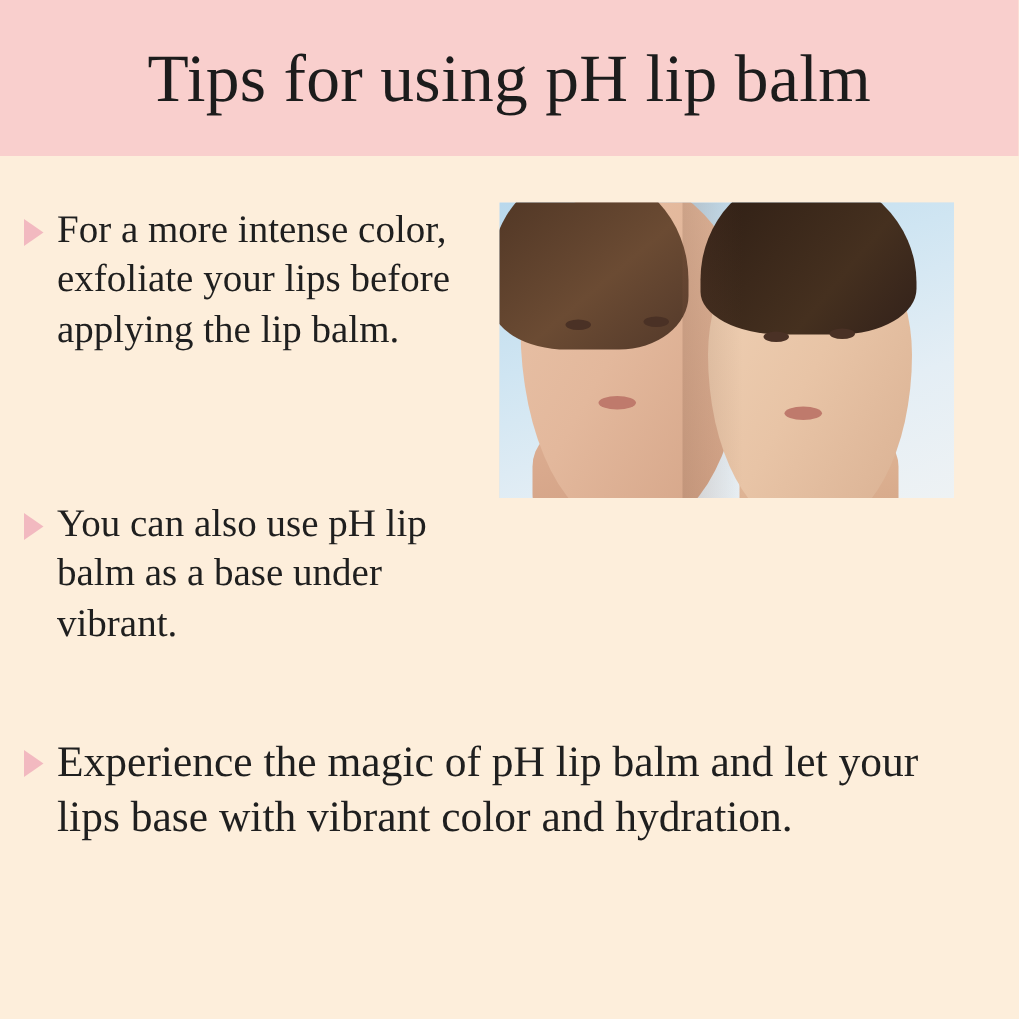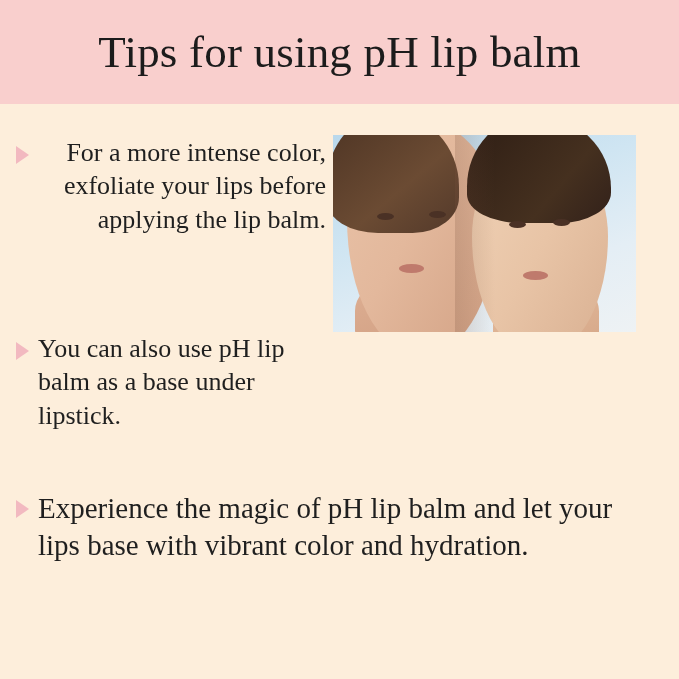--- a/index.html
+++ b/index.html
@@ -169,21 +169,21 @@
     border-left: 13px solid #f2b9c0;
     margin-top: 10px;
     margin-right: 9px;
   }
   .bullet-text {
     font-family: "Liberation Serif", serif;
     color: #1f1f1f;
     line-height: 1.28;
   }
   #bullet-1 { left: 16px; top: 32px; width: 310px; }
-  #bullet-1 .bullet-text { font-size: 26px; text-align: right; }
+  #bullet-1 .bullet-text { font-size: 26px; }
   #bullet-2 { left: 16px; top: 228px; width: 312px; }
   #bullet-2 .bullet-text { font-size: 26px; }
   #bullet-3 { left: 16px; top: 386px; width: 620px; }
   #bullet-3 .bullet-text { font-size: 29px; }
 </style>
 </head>
 <body>
 
 <div class="page">
 
@@ -212,21 +212,21 @@
 
     <div class="bullets">
 
       <div class="bullet" id="bullet-1">
         <span class="bullet-marker"></span>
         <span class="bullet-text">For a more intense color, exfoliate your lips before applying the lip balm.</span>
       </div>
 
       <div class="bullet" id="bullet-2">
         <span class="bullet-marker"></span>
-        <span class="bullet-text">You can also use pH lip balm as a base under lipstick.</span>
+        <span class="bullet-text">You can also use pH lip balm as a base under vibrant.</span>
       </div>
 
       <div class="bullet" id="bullet-3">
         <span class="bullet-marker"></span>
         <span class="bullet-text">Experience the magic of pH lip balm and let your lips base with vibrant color and hydration.</span>
       </div>
 
     </div>
   </div>
 </div>

